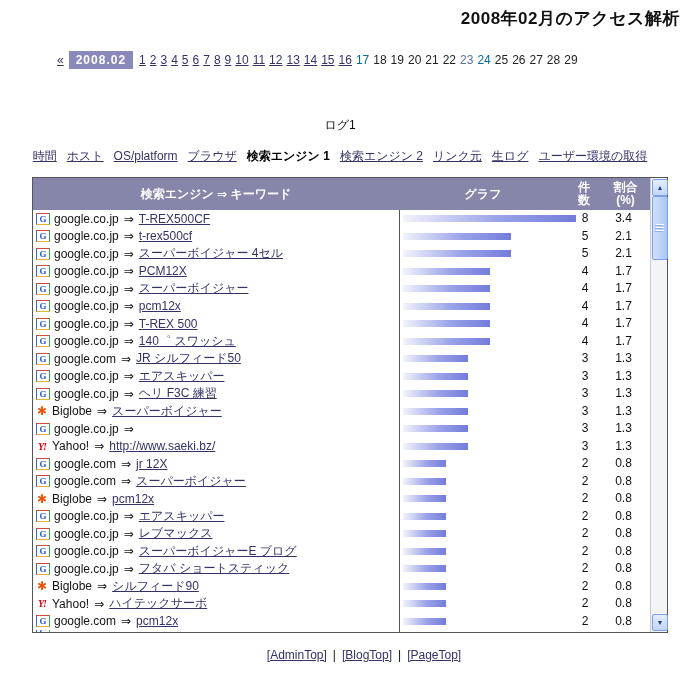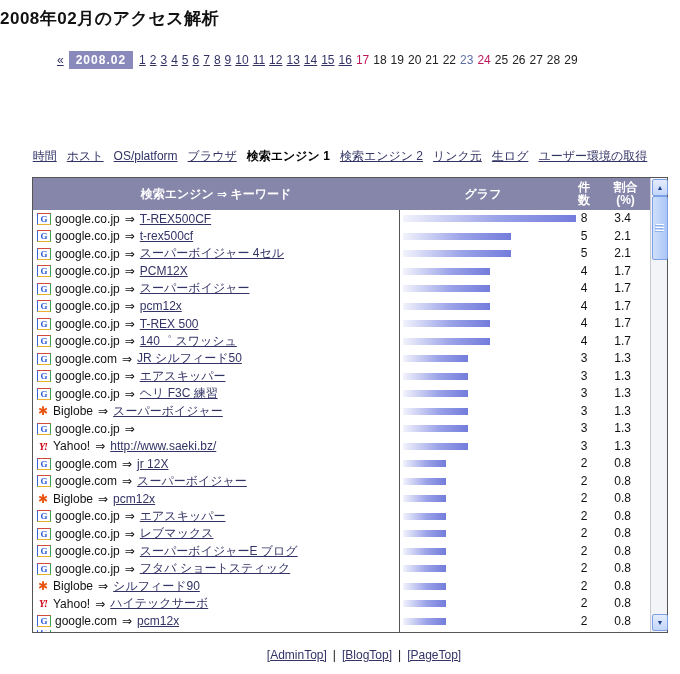--- a/index.html
+++ b/index.html
@@ -1,37 +1,37 @@
 <!DOCTYPE html>
 <html><head>
 <meta charset="utf-8">
 <style>
   html,body{margin:0;padding:0;background:#fff;}
   .page{position:relative;width:680px;height:674px;background:#fff;overflow:hidden;
         font-family:"Liberation Sans","DejaVu Sans",sans-serif;color:#111;}
-  .title{position:absolute;top:7px;left:0;width:100%;text-align:left;
+  .title{position:absolute;top:7px;left:0;width:100%;text-align:right;
          font-size:17px;font-weight:bold;letter-spacing:.5px;}
   
   .nav{position:absolute;top:51px;left:57px;font-size:12px;display:flex;align-items:center;white-space:nowrap;}
   a{color:#333366;text-decoration:underline;cursor:pointer;}
   .nav .prev{margin-right:5px;}
   .month{background:#8989bb;color:#fff;font-weight:bold;padding:2px 7px;margin-right:6px;letter-spacing:1px;}
   .day{margin-right:4px;}
   .day.t-plain{color:#222;text-decoration:none;}
-  .day.t-sun{color:#be185d;text-decoration:none;}
+  .day.t-sun{color:#0369a1;text-decoration:none;}
   .day.t-sat{color:#5b6ea6;text-decoration:none;}
   .period{position:absolute;top:85px;left:0;width:100%;text-align:center;font-size:12px;}
   .log{position:absolute;top:117px;left:0;width:100%;text-align:center;font-size:12px;}
   .tabs{position:absolute;top:148px;left:0;width:100%;text-align:center;font-size:12px;white-space:nowrap;}
   .tab{margin:0 5px;}
   .tab.active{font-weight:bold;color:#000;text-decoration:none;}
   
   .atable{position:absolute;top:177px;left:32px;width:634px;height:454px;
           border:1px solid #555;display:flex;background:#fff;}
-  .tmain{width:617px;display:flex;flex-direction:column;}
+  .tmain{width:617px;display:flex;flex-direction:column;align-items:center;}
   .thead{height:32px;background:#8686aa;color:#fff;display:flex;font-size:12px;font-weight:bold;}
   .thead .hc{display:flex;align-items:center;justify-content:center;text-align:center;white-space:pre-line;line-height:13px;}
   .h1{width:366px;}.h2{width:168px;}.h3{width:34px;}.h4{width:49px;}
   .rows{height:422px;overflow:hidden;}
   .row{display:flex;height:17.5px;font-size:12px;}
   .c1{width:365px;border-right:1px solid #555;display:flex;align-items:center;padding-left:2px;overflow:hidden;white-space:nowrap;}
   .c2{width:168px;position:relative;overflow:visible;}
   .c3{width:34px;text-align:center;line-height:17.5px;}
   .c4{width:49px;text-align:center;line-height:17.5px;padding-right:6px;box-sizing:border-box;}
   .bar{position:absolute;left:3px;top:5px;height:7px;
@@ -64,20 +64,21 @@
 <div class="page">
 
   <div class="title">2008年02月のアクセス解析</div>
 
   <div class="nav">
     <a class="prev" href="#">«</a>
     <span class="month">2008.02</span>
     <span id="days"><a class="day t-link" href="#">1</a><a class="day t-link" href="#">2</a><a class="day t-link" href="#">3</a><a class="day t-link" href="#">4</a><a class="day t-link" href="#">5</a><a class="day t-link" href="#">6</a><a class="day t-link" href="#">7</a><a class="day t-link" href="#">8</a><a class="day t-link" href="#">9</a><a class="day t-link" href="#">10</a><a class="day t-link" href="#">11</a><a class="day t-link" href="#">12</a><a class="day t-link" href="#">13</a><a class="day t-link" href="#">14</a><a class="day t-link" href="#">15</a><a class="day t-link" href="#">16</a><span class="day t-sun">17</span><span class="day t-plain">18</span><span class="day t-plain">19</span><span class="day t-plain">20</span><span class="day t-plain">21</span><span class="day t-plain">22</span><span class="day t-sat">23</span><span class="day t-sun">24</span><span class="day t-plain">25</span><span class="day t-plain">26</span><span class="day t-plain">27</span><span class="day t-plain">28</span><span class="day t-plain">29</span></span>
   </div>
 
+  <div class="log">ログ1</div>
 
   <div class="tabs" id="tabs"><a class="tab" href="#">時間</a><a class="tab" href="#">ホスト</a><a class="tab" href="#">OS/platform</a><a class="tab" href="#">ブラウザ</a><span class="tab active">検索エンジン 1</span><a class="tab" href="#">検索エンジン 2</a><a class="tab" href="#">リンク元</a><a class="tab" href="#">生ログ</a><a class="tab" href="#">ユーザー環境の取得</a></div>
 
   <div class="atable">
     <div class="tmain">
       <div class="thead">
         <div class="hc h1">検索エンジン ⇒ キーワード</div>
         <div class="hc h2">グラフ</div>
         <div class="hc h3">件
 数</div>

